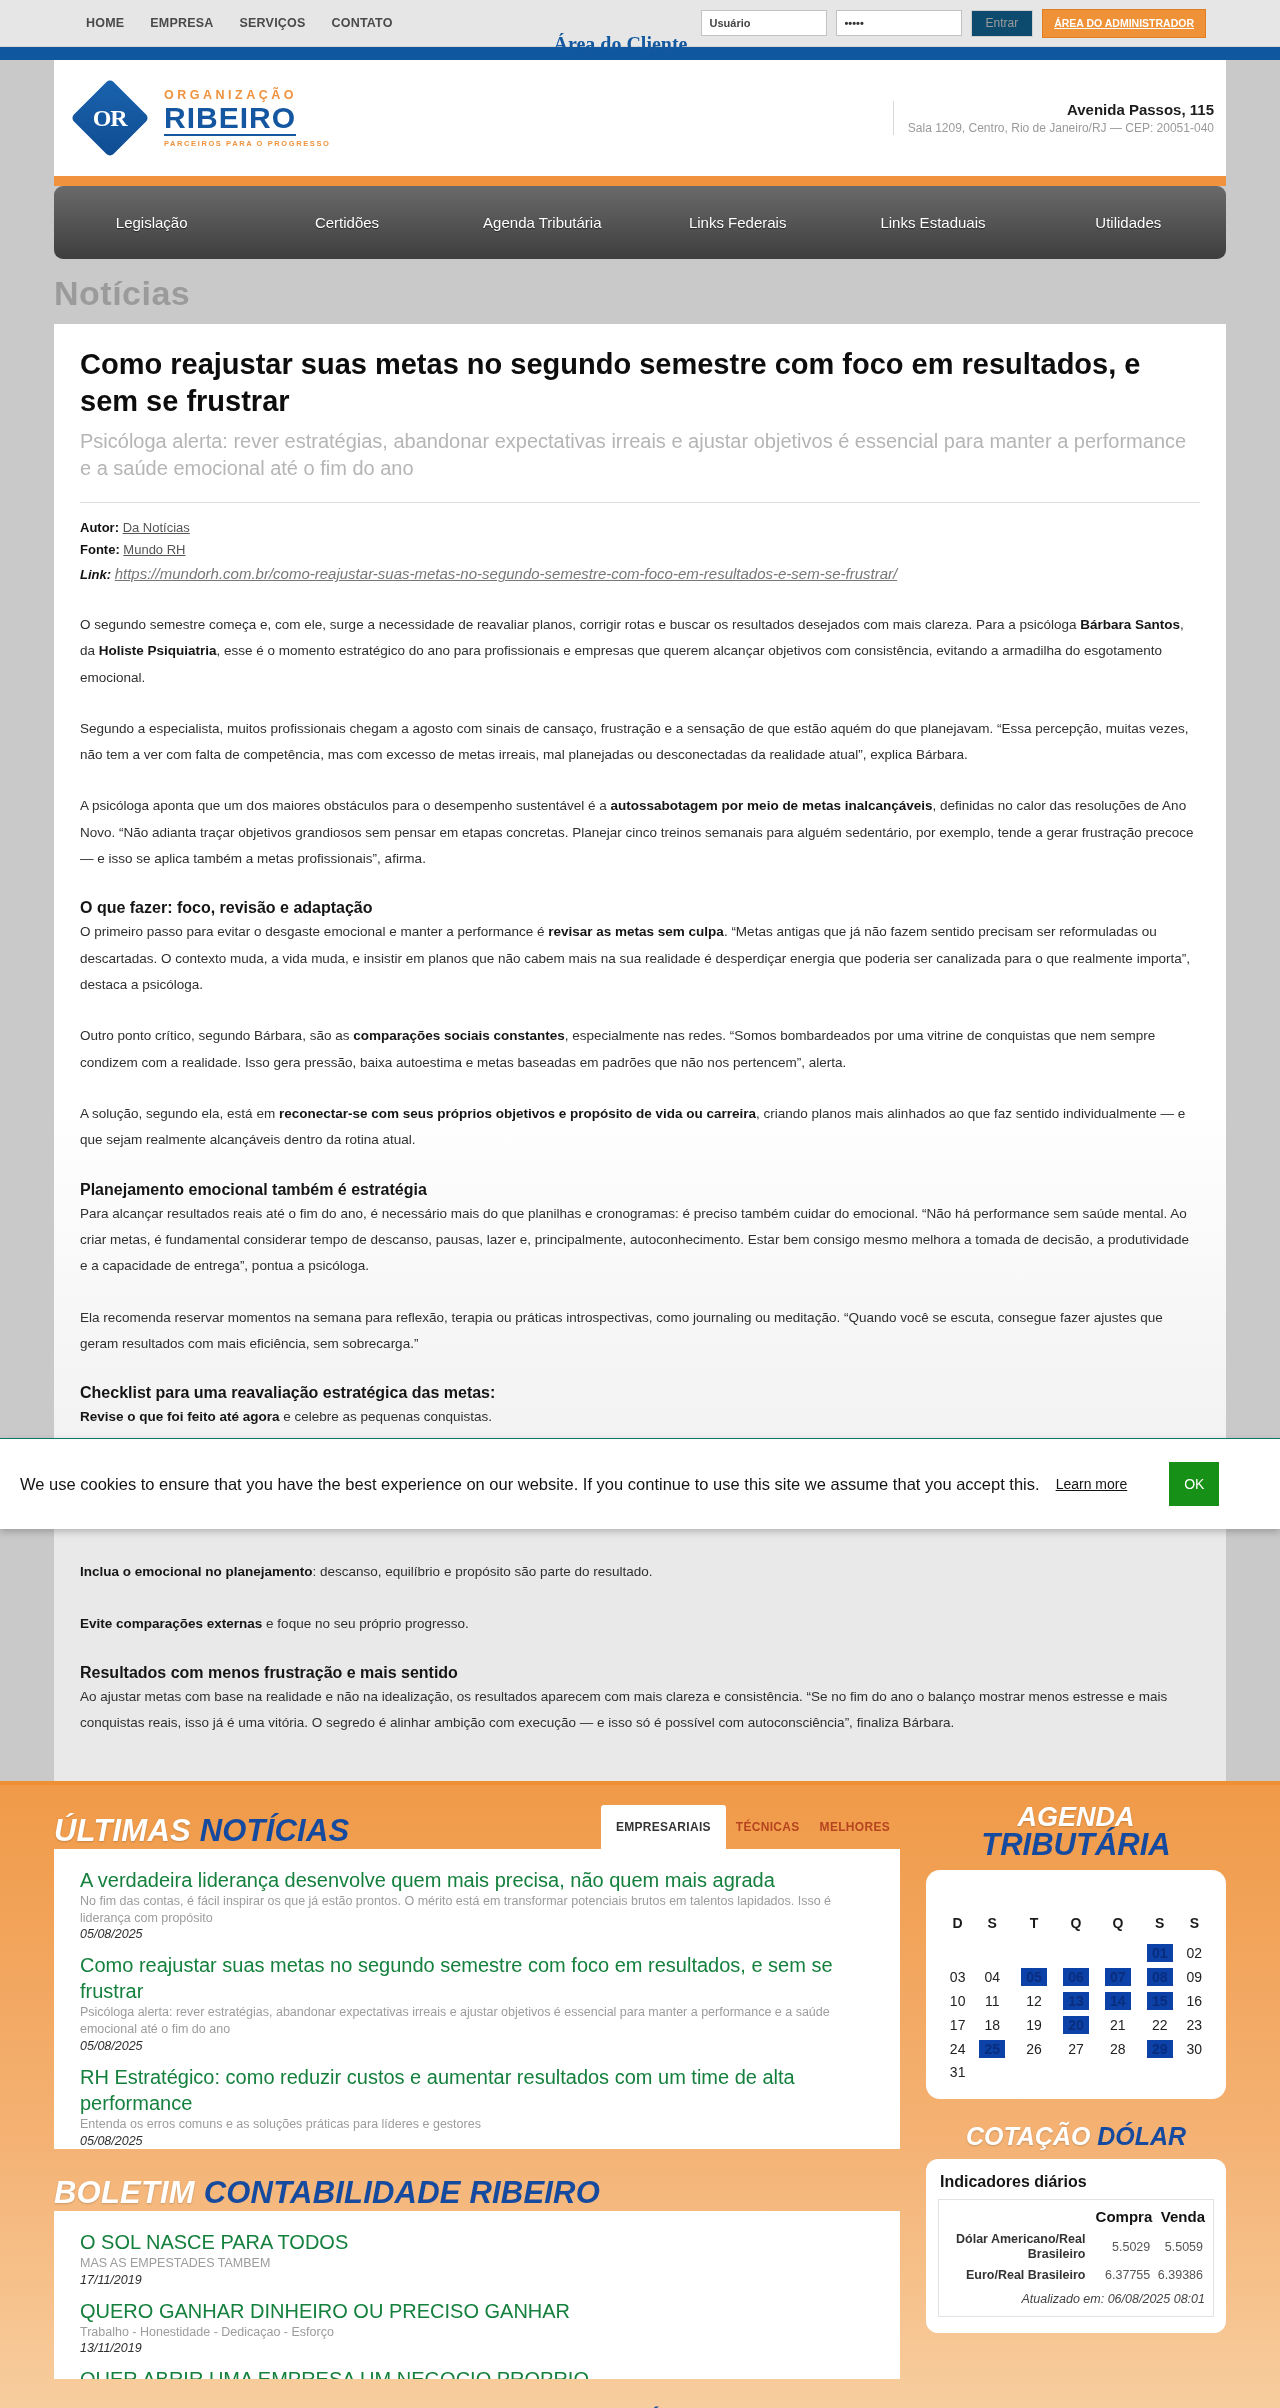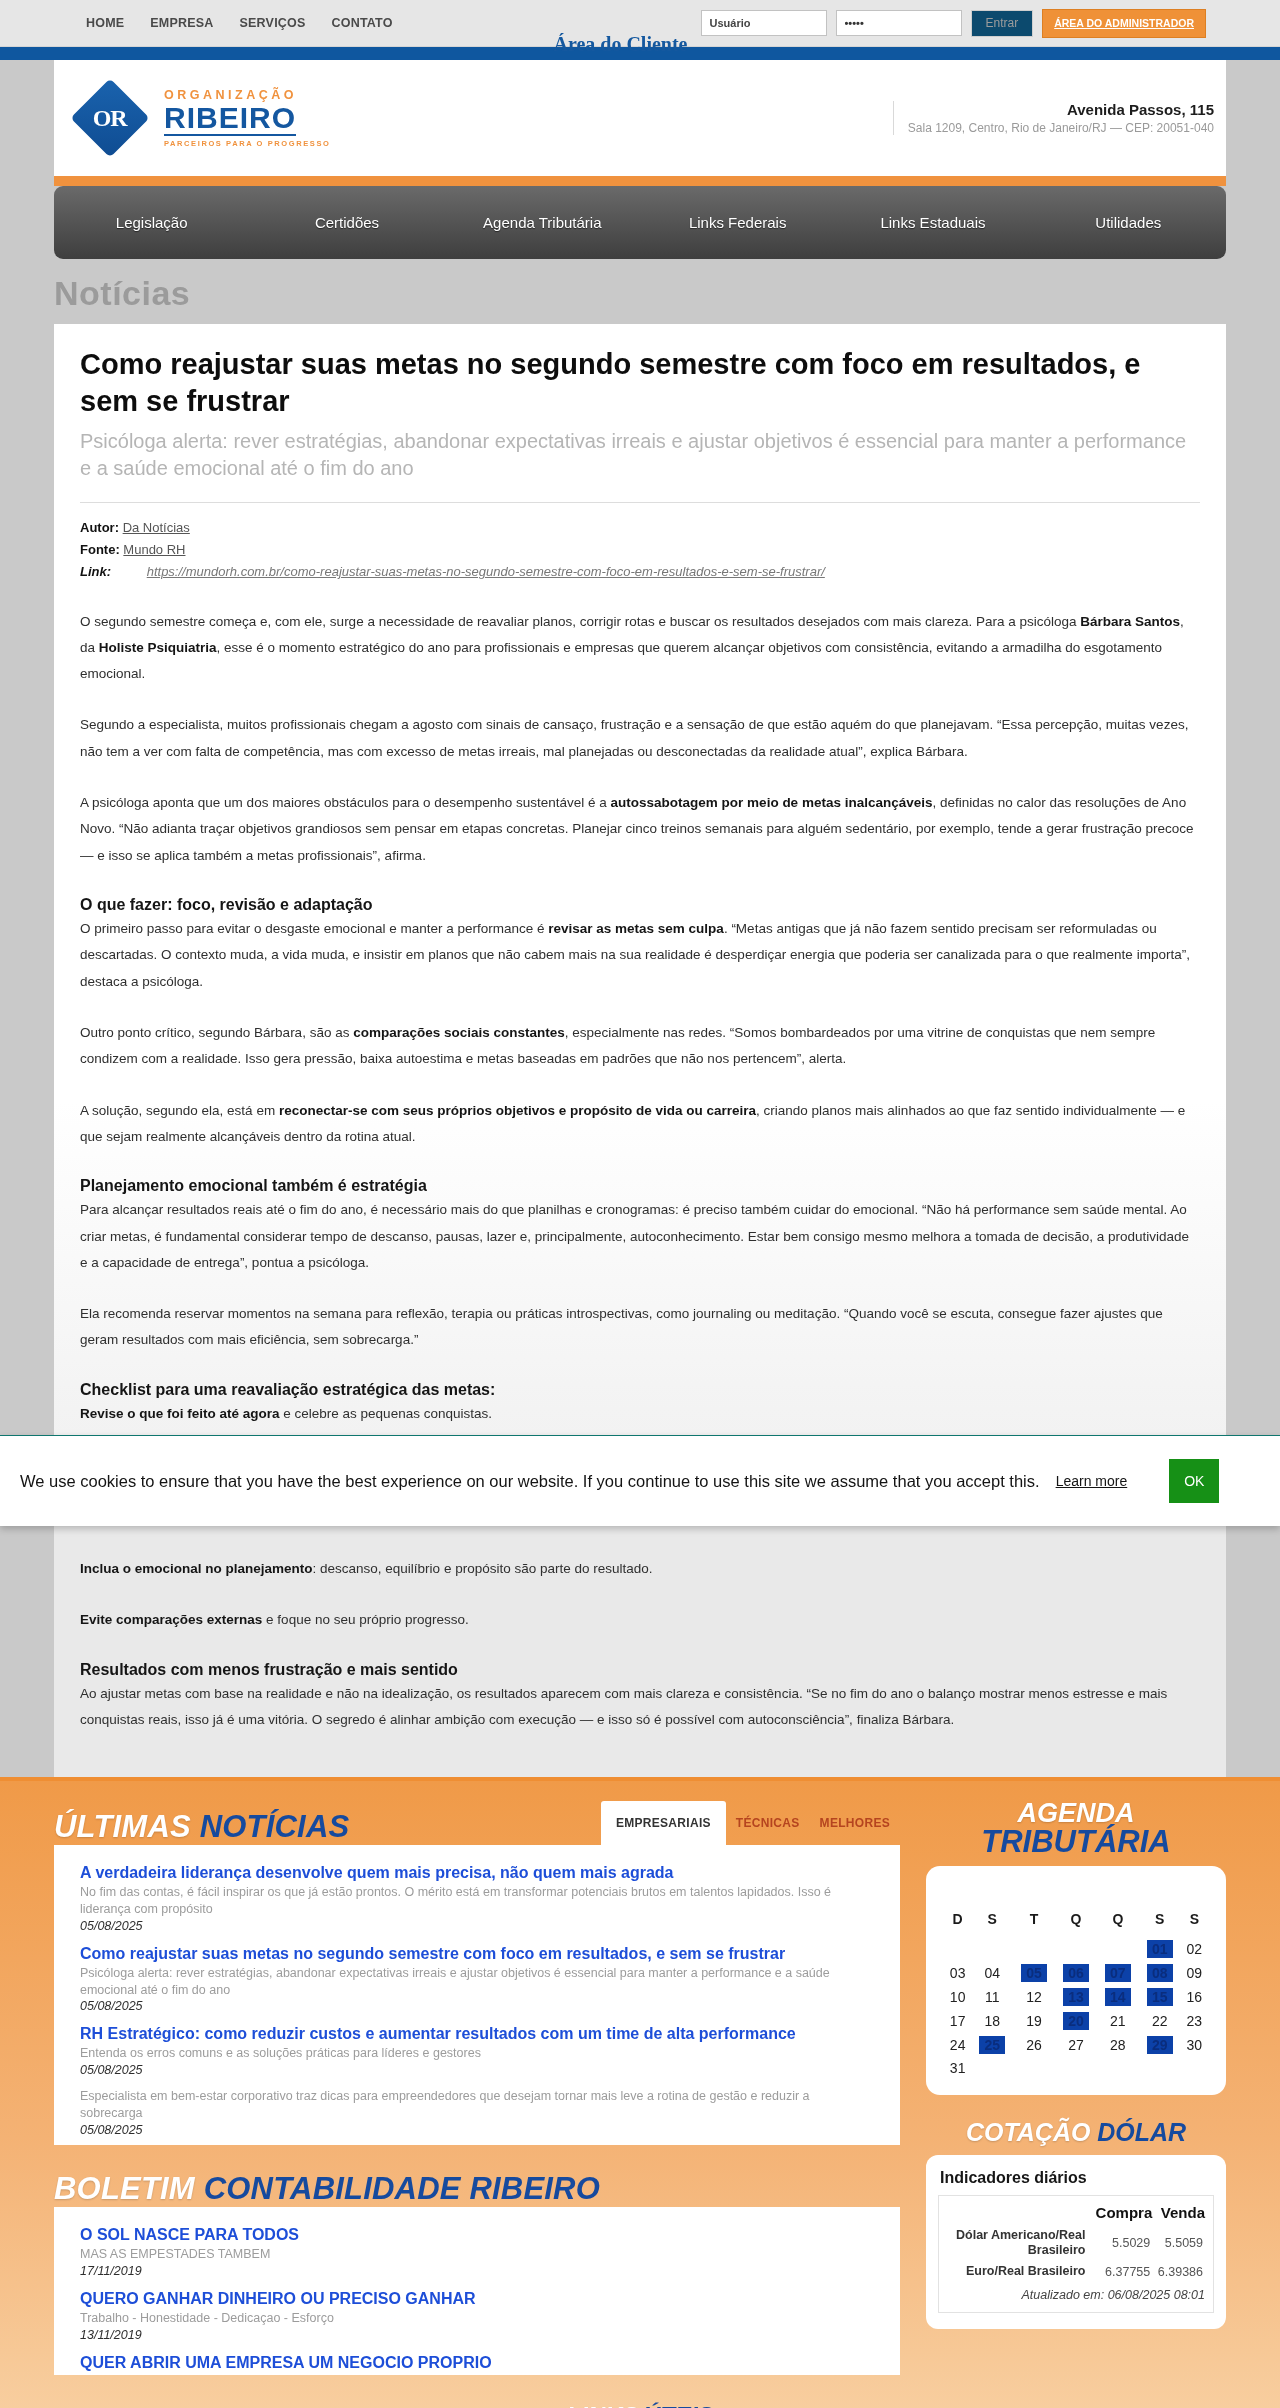--- a/index.html
+++ b/index.html
@@ -53,21 +53,21 @@
   .card { padding: 22px 26px 8px; }
   .card1 { background: linear-gradient(180deg,#ffffff 0%,#ffffff 70%,#f2f2f2 100%); }
   .card2 { background: #e9e9e9; padding: 30px 26px 44px; }
   .card1 h1 { font-size: 29px; color: #0d0d0d; line-height: 1.28; margin-bottom: 8px; }
   .subtitle { font-size: 20px; color: #b5b5b5; line-height: 1.35; }
   .card hr { border: none; border-top: 1px solid #ddd; margin: 20px 0 14px; }
   .meta { font-size: 13px; line-height: 1.7; color: #222; }
   .meta b { color: #111; }
   .meta a { color: #555; text-decoration: underline; cursor: pointer; }
   .linkline { font-style: italic; }
-  .linkline a { color: #777; font-size: 13px; margin-left: 32px; }
+  .linkline a { color: #777; font-size: 15px; }
   .article-p { font-size: 13.5px; color: #2f2f2f; line-height: 1.95; margin: 25px 0 0; }
   .article-p b { color: #151515; }
   .article-h3 { font-size: 16px; color: #151515; margin: 27px 0 0; }
   .article-h3 + .article-p { margin-top: 2px; }
   .card2 .article-p:first-child { margin-top: 0; }
 
   
   .cookie {
     background: #fff; padding: 23px 20px; display: flex; align-items: center; gap: 16px;
     box-shadow: 0 3px 7px rgba(0,0,0,.22); border-top: 1px solid #0f766e; position: relative; z-index: 5;
@@ -83,21 +83,21 @@
   .fright { flex: 1; }
   .hduo { font-style: italic; font-weight: bold; font-size: 31px; letter-spacing: .2px; }
   .hw { color: #fff; text-shadow: 0 1px 2px rgba(0,0,0,.18); }
   .hb { color: #164a9e; }
   .headrow { display: flex; justify-content: space-between; align-items: flex-end; }
   .tabs { display: flex; align-items: flex-end; }
   .tab { color: #b5441f; font-size: 12px; font-weight: bold; padding: 0 10px 15px; cursor: pointer; letter-spacing: .3px; }
   .tab.active { background: #fff; color: #333; padding: 15px 15px 15px; border-radius: 3px 3px 0 0; }
   .newscard { background: #fff; padding: 18px 26px 0; height: 300px; overflow: hidden; }
   .news-item { margin-bottom: 11px; cursor: pointer; }
-  .news-title { font-weight: bold; font-size: 16px; color: #1d4ed8; line-height: 1.3; }
+  .news-title { font-weight: normal; font-size: 20px; color: #15803d; line-height: 1.3; }
   .news-desc { font-size: 12.5px; color: #9c9c9c; line-height: 1.35; }
   .news-date { font-size: 12.5px; color: #2e2e2e; font-style: italic; margin-top: 1px; }
   .bol { margin-top: 26px; }
   .bolcard { height: 168px; }
 
   .agh { text-align: center; line-height: .95; font-style: italic; font-weight: bold; }
   .agh .ag1 { font-size: 27px; }
   .agh .ag2 { font-size: 31px; }
   .calcard { background: #fff; border-radius: 14px; margin-top: 10px; padding: 42px 18px 16px; }
   .calcard table { width: 100%; border-collapse: collapse; }

